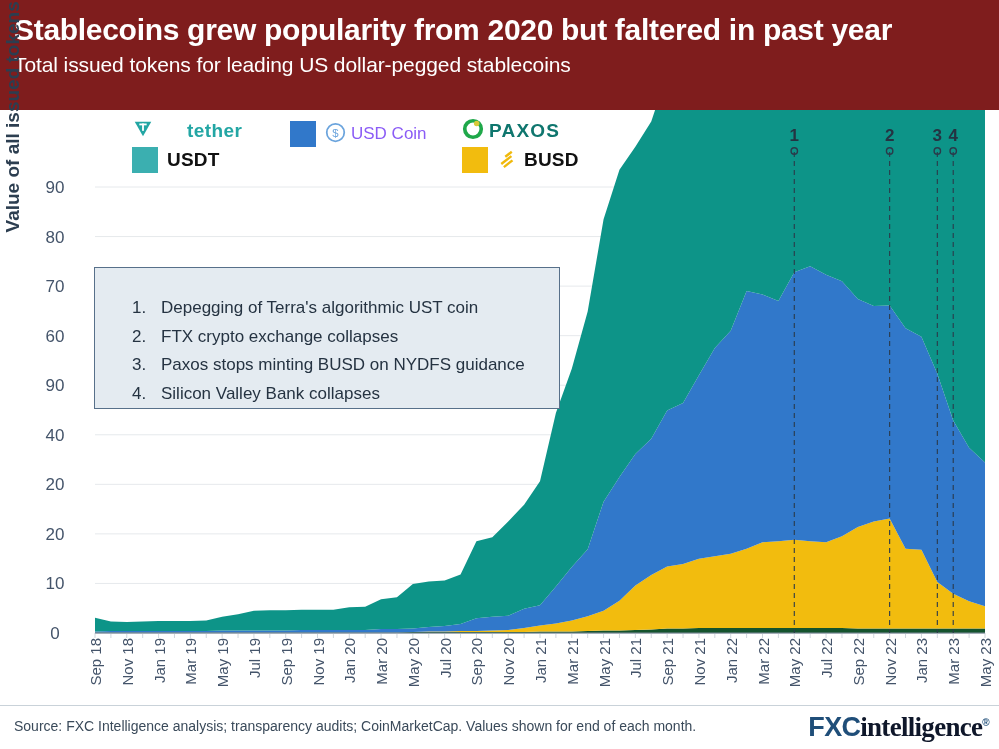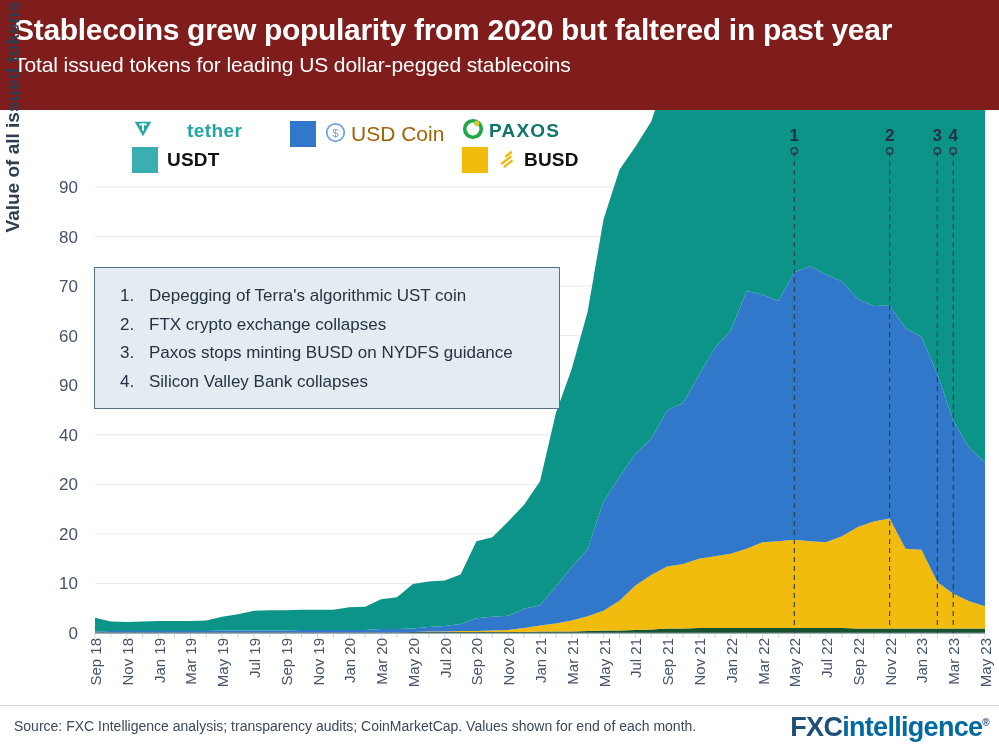--- a/index.html
+++ b/index.html
@@ -51,41 +51,41 @@
   #plot-wrap{position:absolute;left:0;top:110px;width:999px;height:595px;}
   #ylabel{
     position:absolute;left:2px;top:196px;
     width:430px;
     transform:rotate(-90deg);
     transform-origin:0 0;
     font-size:19px;font-weight:bold;color:#2c3e50;
     text-align:center;
   }
   .ytick{
-    position:absolute;right:0;width:46px;text-align:right;
+    position:absolute;right:0;width:46px;text-align:center;
     font-size:17px;color:#44546a;transform:translateY(-9px);
   }
   #yticks{position:absolute;left:32px;top:0;width:46px;height:595px;}
   .xtick{
     position:absolute;top:0;
     font-size:15px;color:#44546a;
     writing-mode:vertical-rl;
     transform:rotate(180deg);
     transform-origin:center;
     white-space:nowrap;
   }
   #xticks{position:absolute;left:0;top:528px;width:999px;height:70px;}
   
   #annobox{
     position:absolute;left:94px;top:157px;width:466px;height:142px;
     background:#e4ebf1;border:1px solid #57708a;
     box-sizing:border-box;
     padding:10px 12px 8px 18px;
   }
-  #annobox ol{margin:4px;padding:0 0 0 22px;list-style:decimal;}
+  #annobox ol{margin:16px;padding:0 0 0 22px;list-style:decimal;}
   #annobox li{
     font-size:17px;line-height:28.5px;color:#253342;
     padding-left:10px;
   }
   
   .evt-num{
     position:absolute;font-size:17px;font-weight:bold;color:#253342;
     transform:translateX(-50%);
   }
   
@@ -95,21 +95,21 @@
   }
   #source{
     position:absolute;left:14px;top:12px;
     font-size:14px;color:#3a4a5a;white-space:nowrap;
   }
   #logo{
     position:absolute;right:10px;top:6px;
     font-size:27px;font-weight:bold;color:#1f4e79;
     letter-spacing:-0.7px;white-space:nowrap;
   }
-  #logo .lite{font-weight:bold;color:#0369a1;}
+  #logo .lite{font-weight:bold;color:#0f172a;font-family:Liberation Serif, serif;}
   #logo sup{font-size:10px;vertical-align:super;}
 </style>
 </head>
 <body>
 
 <div id="header">
   <h1>Stablecoins grew popularity from 2020 but faltered in past year</h1>
   <h2>Total issued tokens for leading US dollar-pegged stablecoins</h2>
 </div>
 
@@ -134,21 +134,21 @@
 
   <div class="legend-col" style="left:158px;">
     <div class="token-row">
       <span class="swatch" style="background:#3178ca;"></span>
       <span class="mark">
         <svg width="21" height="21" viewBox="0 0 24 24">
             <circle cx="12" cy="12" r="10" fill="none" stroke="#6ba4dd" stroke-width="2"></circle>
             <text x="12" y="17" font-size="13" text-anchor="middle" fill="#6ba4dd" font-family="Liberation Sans">$</text>
           </svg>
       </span>
-      <span style="font-size:21px;color:#a16207;font-weight:normal;">USD Coin</span>
+      <span style="font-size:17px;color:#8b5cf6;font-weight:normal;">USD Coin</span>
     </div>
   </div>
 
   <div class="legend-col" style="left:330px;">
     <div class="brand-row">
       <span class="mark">
         <svg width="22" height="22" viewBox="0 0 24 24">
             <circle cx="12" cy="12" r="9" fill="none" stroke="#1fa84a" stroke-width="4"></circle>
             <circle cx="16" cy="6" r="3" fill="#d8c93a"></circle>
           </svg>

